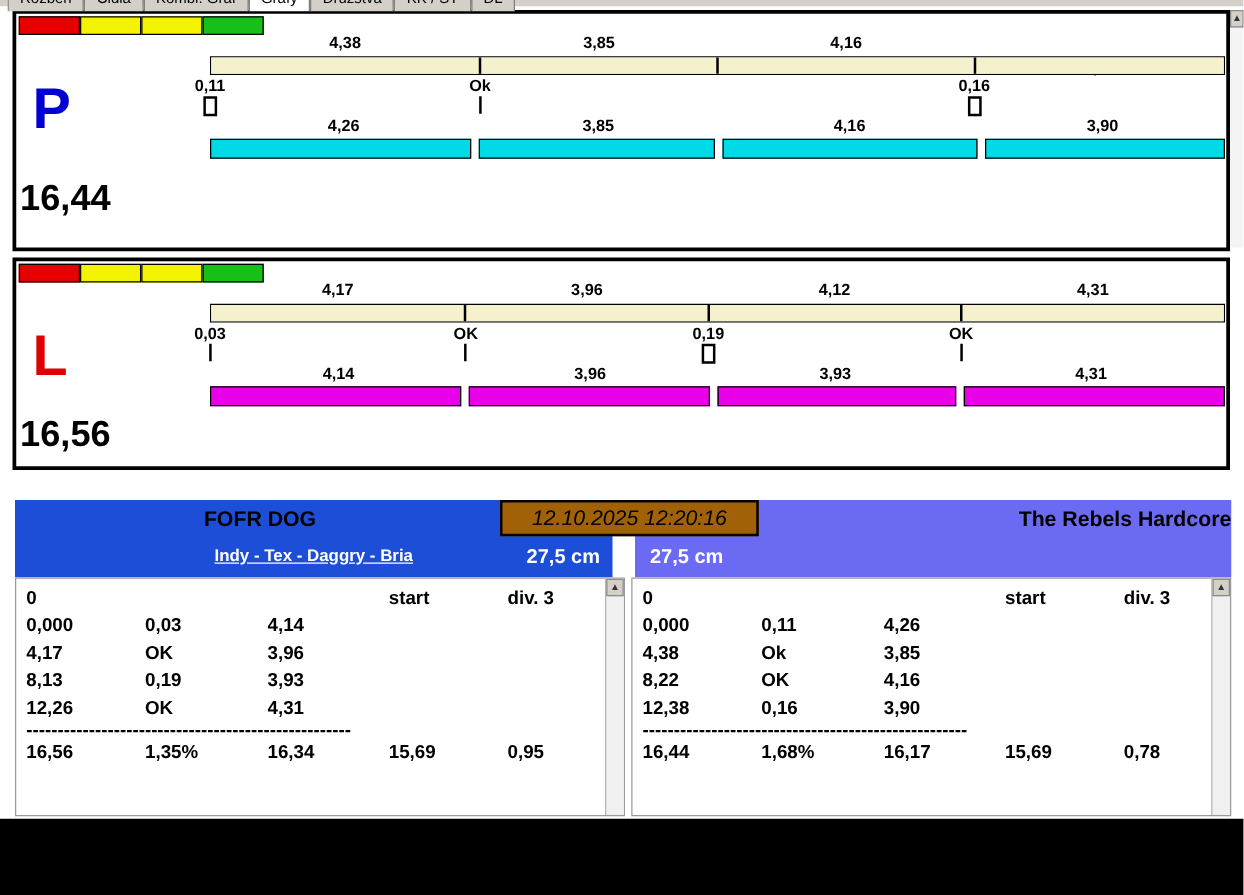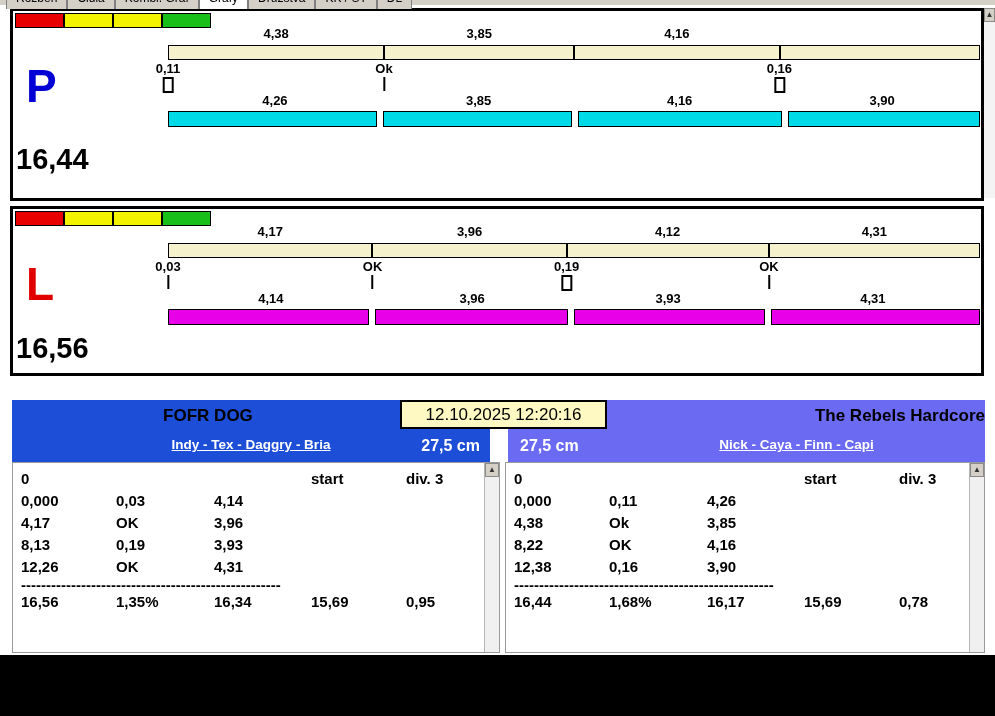--- a/index.html
+++ b/index.html
@@ -47,23 +47,23 @@
   .team-name{font-weight:bold;font-size:17px;color:#000;}
   .tn-left{width:82%;text-align:center;}
   .tn-right{margin-left:21%;width:79%;text-align:right;}
   .th-row2{height:30px;position:relative;color:#fff;font-weight:bold;text-decoration:underline;}
   .dogs{font-size:13.5px;padding-top:5px;}
   .dogs-left{width:100%;text-align:center;}
   .dogs-right{margin-left:21%;width:79%;text-align:center;}
   .jump{position:absolute;top:5px;font-size:16px;}
   .jump-at-right{right:10px;}
   .jump-at-left{left:12px;}
-  .datetime-box{position:absolute;left:400px;top:400px;width:207px;height:29px;background:#fef9c3;
+  .datetime-box{position:absolute;left:400px;top:400px;width:207px;height:29px;background:#a16207;
                 border:2px solid #000;box-sizing:border-box;z-index:4;text-align:center;
-                font-size:17px;line-height:25px;}
+                font-size:17px;line-height:25px;font-style:italic;}
   
   .ttable{position:absolute;top:462px;height:191px;background:#fff;border:1px solid #9a9a9a;box-sizing:border-box;}
   .table-left{left:12px;width:488px;}
   .table-right{left:505px;width:480px;}
   .trows{padding:5px 0 0 8px;font-weight:bold;font-size:15px;}
   .trow{display:grid;grid-template-columns:95px 98px 97px 95px auto;height:22px;line-height:22px;}
   .tc{white-space:nowrap;overflow:hidden;}
   .dashrow{display:block;height:13px;line-height:13px;overflow:hidden;white-space:nowrap;max-width:290px;}
   .vscroll{position:absolute;right:0;top:0;bottom:0;width:14px;background:#f0f0f0;border-left:1px solid #b5b5b5;}
   .sb-btn{width:14px;height:14px;background:#d4d0c8;border:1px solid #8a8a8a;box-sizing:border-box;
@@ -222,21 +222,20 @@
       <div class="jump jump-at-right">27,5 cm</div>
     </div>
   </div>
 
   <div class="team-header team-right" style="background: rgb(106, 106, 242);">
     <div class="th-row1">
         <div class="team-name tn-right">The Rebels Hardcore</div>
       </div>
     <div class="th-row2">
       <div class="jump jump-at-left">27,5 cm</div>
-      <div class="dogs dogs-right">Nick - Caya - Finn - Capi</div>
     </div>
   </div>
 
   <div class="datetime-box">12.10.2025 12:20:16</div>
 
   <div class="ttable table-left">
     <div class="trows">
       <div class="trow">
         <span class="tc">0</span>
         <span class="tc"></span>

